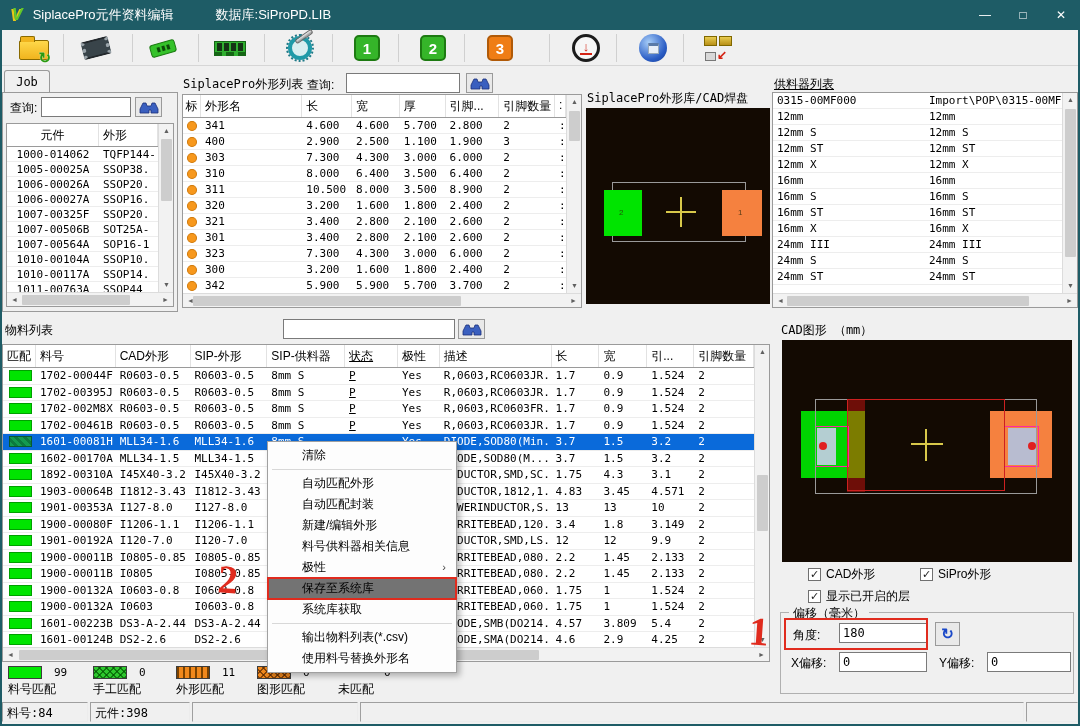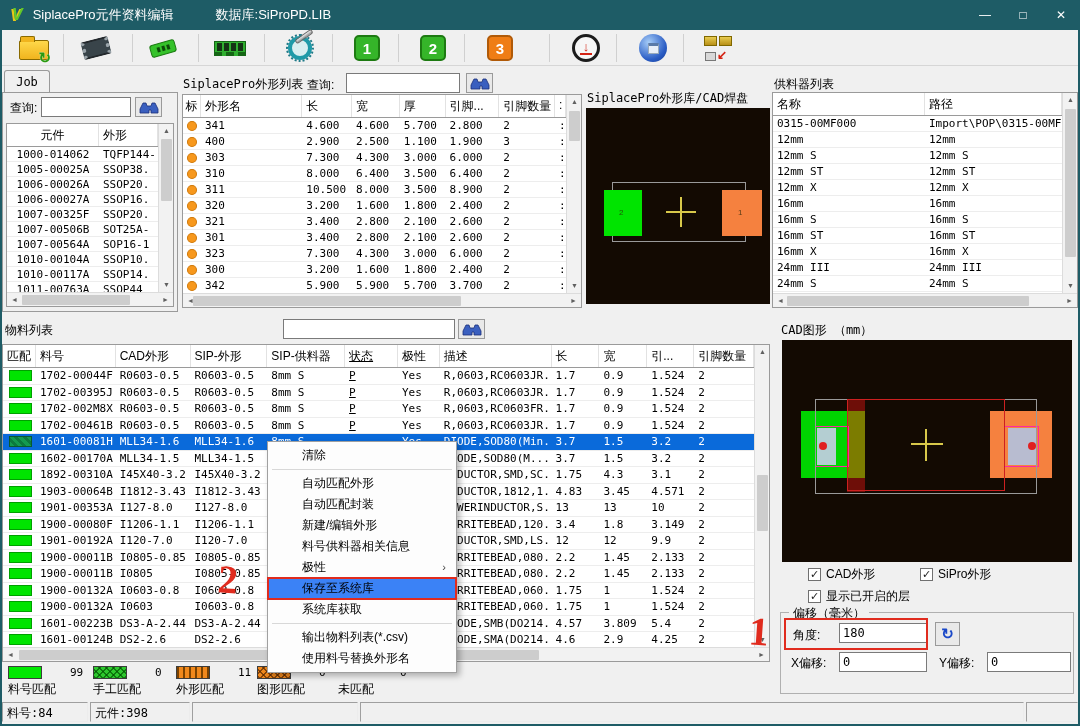--- a/index.html
+++ b/index.html
@@ -105,21 +105,21 @@
             border:1px solid #9a9a9a; border-bottom:none; border-radius:3px 3px 0 0; text-align:center;
             font-size:12px; padding-top:4px; font-family:"DejaVu Sans Mono", monospace; }
   .jobbody { position:absolute; left:2px; top:92px; width:176px; height:220px; background:#f0f0f0;
              border:1px solid #9a9a9a; }
 
   
   .canvas { position:absolute; background:#130a02; }
 
   
   .lg { position:absolute; top:0; }
-  .lg-row { display:flex; align-items:flex-end; gap:28px; }
+  .lg-row { display:flex; align-items:flex-end; gap:12px; }
   .lg-sw { width:34px; height:13px; border:1px solid #3c3c3c; }
   .sw-solid-green { background:#00e800; }
   .sw-hatch-green { background:#2ec82e;
      background-image:repeating-linear-gradient(45deg,rgba(0,80,0,.65) 0 1.5px,transparent 1.5px 5px),
                       repeating-linear-gradient(-45deg,rgba(0,80,0,.65) 0 1.5px,transparent 1.5px 5px); }
   .sw-stripe-orange { background:#f0881c;
      background-image:repeating-linear-gradient(90deg,#7a4200 0 2px,transparent 2px 6px); }
   .sw-hatch-orange { background:#f0881c;
      background-image:repeating-linear-gradient(45deg,rgba(90,40,0,.7) 0 1.5px,transparent 1.5px 5px),
                       repeating-linear-gradient(-45deg,rgba(90,40,0,.7) 0 1.5px,transparent 1.5px 5px); }
@@ -127,21 +127,21 @@
   .lg-count { font-family:"DejaVu Sans Mono", monospace; font-size:11px; }
   .lg-label { font-size:12px; margin-top:2px; }
 
   
   .ctxmenu { position:absolute; left:267px; top:441px; width:190px; background:#fdfdfd;
              border:1px solid #a0a0a0; box-shadow:3px 3px 6px rgba(0,0,0,.28); z-index:50; padding:3px 0; }
   .mi { position:relative; height:21px; line-height:21px; padding-left:34px; font-size:12px; white-space:nowrap; }
   .mi .arrow { position:absolute; right:10px; font-size:11px; color:#444; }
   .mi.sep { height:7px; }
   .mi.sep::after { content:""; position:absolute; left:4px; right:4px; top:3px; border-top:1px solid #d8d8d8; }
-  .mi.hl { background:#3b82f6; outline:2px solid #e02b1e; outline-offset:-1px; }
+  .mi.hl { background:#737373; outline:2px solid #e02b1e; outline-offset:-1px; }
 
   
   .anno { position:absolute; color:#e02b1e; font-weight:bold; font-size:40px; z-index:60;
           font-family:"Liberation Serif", serif; transform:rotate(4deg); }
   .redbox { position:absolute; border:2px solid #e02b1e; z-index:55; }
 
   
   .cb { display:inline-flex; align-items:center; gap:5px; font-size:12px; }
   .cb i { width:13px; height:13px; background:#fff; border:1px solid #707070; font-style:normal;
           font-size:11px; line-height:11px; text-align:center; color:#1c1c1c; }
@@ -516,28 +516,24 @@
     <div class="shape" style="left:18px; top:82px; width:38px; height:46px; background:#00e400;">
       <span class="padlabel" style="left:15px; top:18px;">2</span>
     </div>
     <div class="shape" style="left:136px; top:82px; width:40px; height:46px; background:#f5813f;">
       <span class="padlabel" style="left:16px; top:18px;">1</span>
     </div>
     <div class="crossline" style="left:80px; top:103px; width:30px; height:2px;"></div>
     <div class="crossline" style="left:94px; top:89px; width:2px; height:30px;"></div>
   </div>
 
-  <div class="abs panel-label" style="left:774px; top:76px;">供料器列表</div>
+  <div class="abs panel-label" style="left:774px; top:76px;text-decoration:underline;">供料器列表</div>
   <div class="tablebox" style="left:772px; top:92px; width:306px; height:216px;">
     <div class="tgrid">
       <div class="tmain">
-        <div class="thead">
-          <div class="c fc0">名称</div>
-          <div class="c fc1">路径</div>
-        </div>
         <div class="tbody">
 
             <div class="trow frow">
               <div class="c fc0">0315-00MF000</div>
               <div class="c fc1">Import\POP\0315-00MF000</div>
             </div>
 
             <div class="trow frow">
               <div class="c fc0">12mm</div>
               <div class="c fc1">12mm</div>

